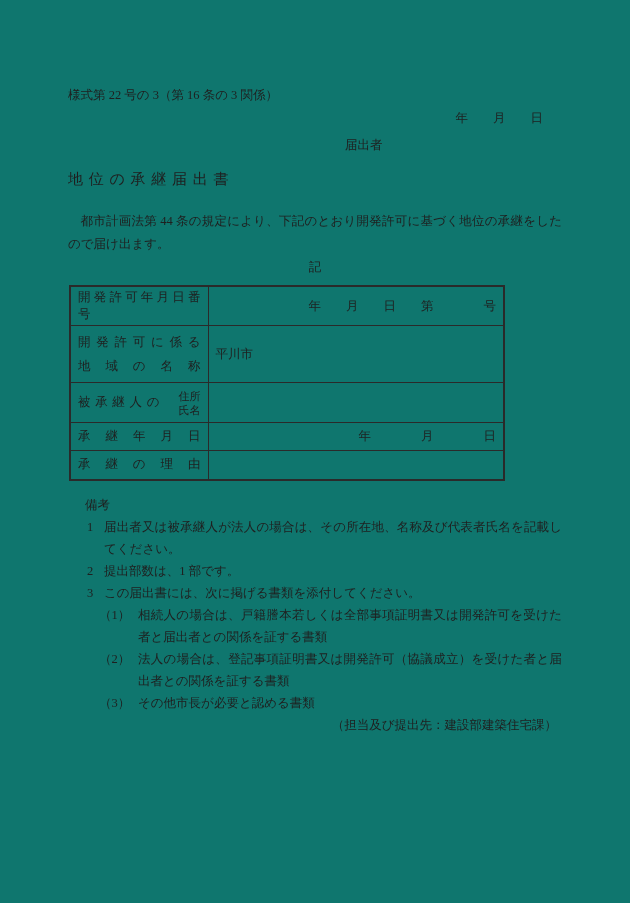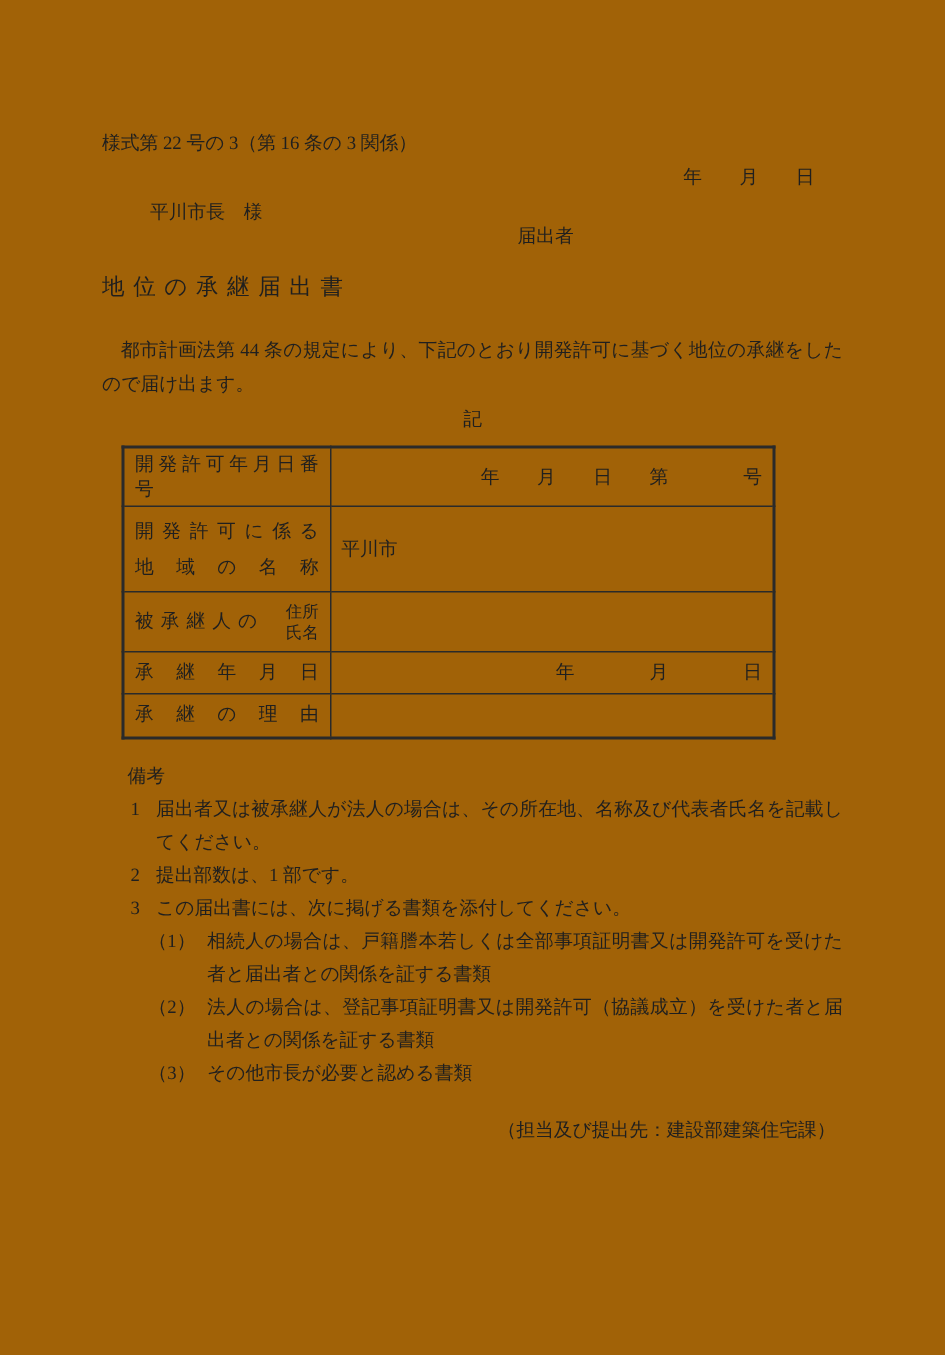--- a/index.html
+++ b/index.html
@@ -8,36 +8,37 @@
     width: 630px; height: 903px;
     font-family: "Liberation Serif", "DejaVu Serif", serif;
     color: #1f1f1f;
     font-size: 12.5px;
     overflow: hidden;
   }
   .page {
     position: relative;
     width: 630px; height: 903px;
     padding: 87px 68px 0 68px;
-    background: #a16207;
+    background: #0f766e;
     font-family: Liberation Serif, serif;
   }
   .form-number { line-height: 16px; }
   .date-line {
     margin-top: 7px;
     text-align: right;
     padding-right: 19px;
     line-height: 16px;
   }
   .addressee {
     margin-top: 7px;
     margin-left: 32px;
     line-height: 16px;
   }
   .declarant {
+    margin-top: 11px;
     margin-left: 277px;
     display: flex;
     gap: 8px;
     justify-content: space-between;
   }
   .declarant-fields > div { line-height: 21.5px; }
   .doc-title {
     margin-top: 16px;
     text-align: left;
     font-size: 15px;
@@ -49,21 +50,21 @@
     line-height: 23px;
     text-align: justify;
   }
   .record-mark {
     margin-top: 2px;
     text-align: center;
     line-height: 18px;
   }
   table.form-table {
     margin-top: 9px;
-    margin-left: 13px;
+    margin-left: 1px;
     width: 436px;
     border-collapse: collapse;
     border: 2px solid #2a2a2a;
     table-layout: fixed;
   }
   table.form-table td {
     border: 1px solid #2a2a2a;
     vertical-align: middle;
     padding: 2px 7px;
   }
@@ -81,36 +82,35 @@
   td.val-center { text-align: right; }
   .remarks { margin-top: 13px; margin-left: 17px; width: 477px; }
   .remarks-heading { line-height: 22px; }
   .remark-item { display: flex; line-height: 22px; }
   .remark-num { flex: none; width: 19px; padding-left: 2px; }
   .remark-text { flex: 1; text-align: justify; }
   .remark-sub { display: flex; line-height: 22px; margin-left: 14px; }
   .remark-sub-num { flex: none; width: 39px; }
   .remark-sub-text { flex: 1; text-align: justify; }
   .remarks-footer {
-    margin-top: 16px;
+    margin-top: 0;
     text-align: right;
     padding-right: 5px;
     line-height: 22px;
   }
 </style>
 </head>
 <body>
 
 <div class="page">
 
   <div class="form-number">様式第 22 号の 3（第 16 条の 3 関係）</div>
 
   <div class="date-line">年　　月　　日</div>
 
-  <div class="addressee">平川市長　様</div>
 
   <div class="declarant">
     <span class="declarant-label">届出者</span>
   </div>
 
   <div class="doc-title">地 位 の 承 継 届 出 書</div>
 
   <p class="body-par">都市計画法第 44 条の規定により、下記のとおり開発許可に基づく地位の承継をしたので届け出ます。</p>
 
   <div class="record-mark">記</div>

